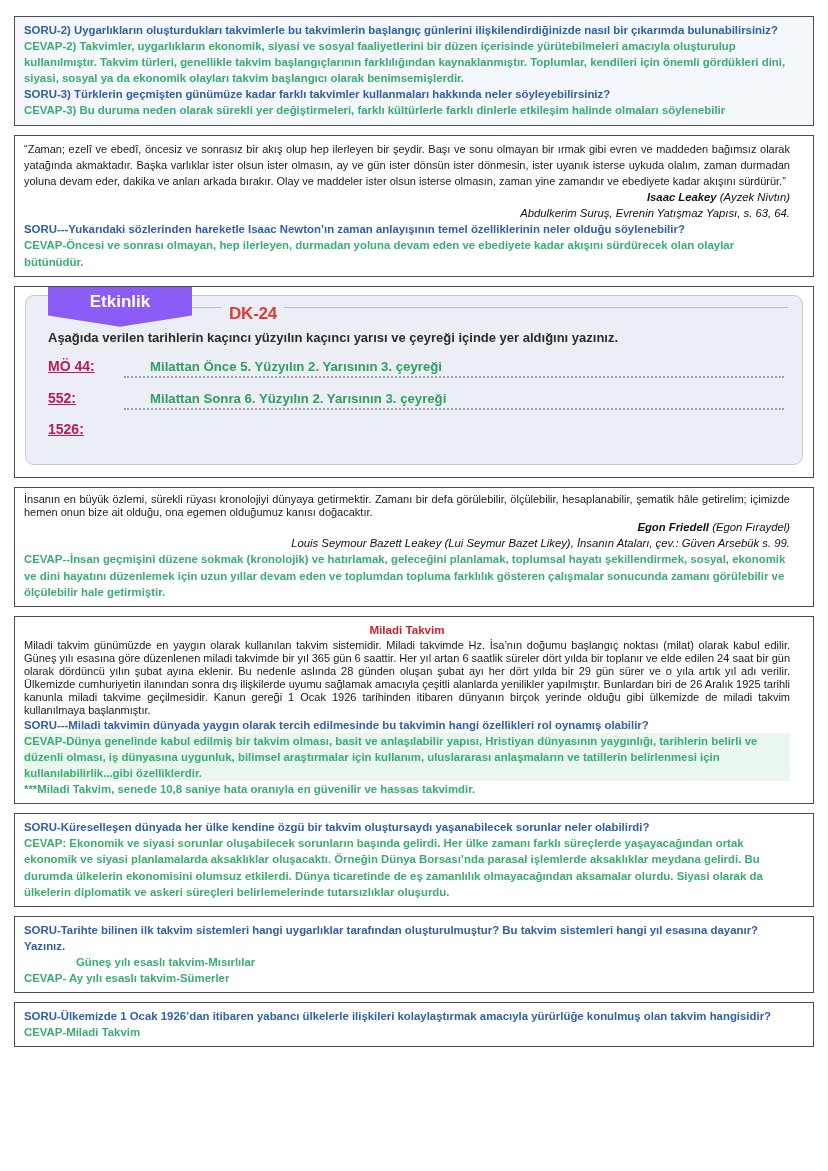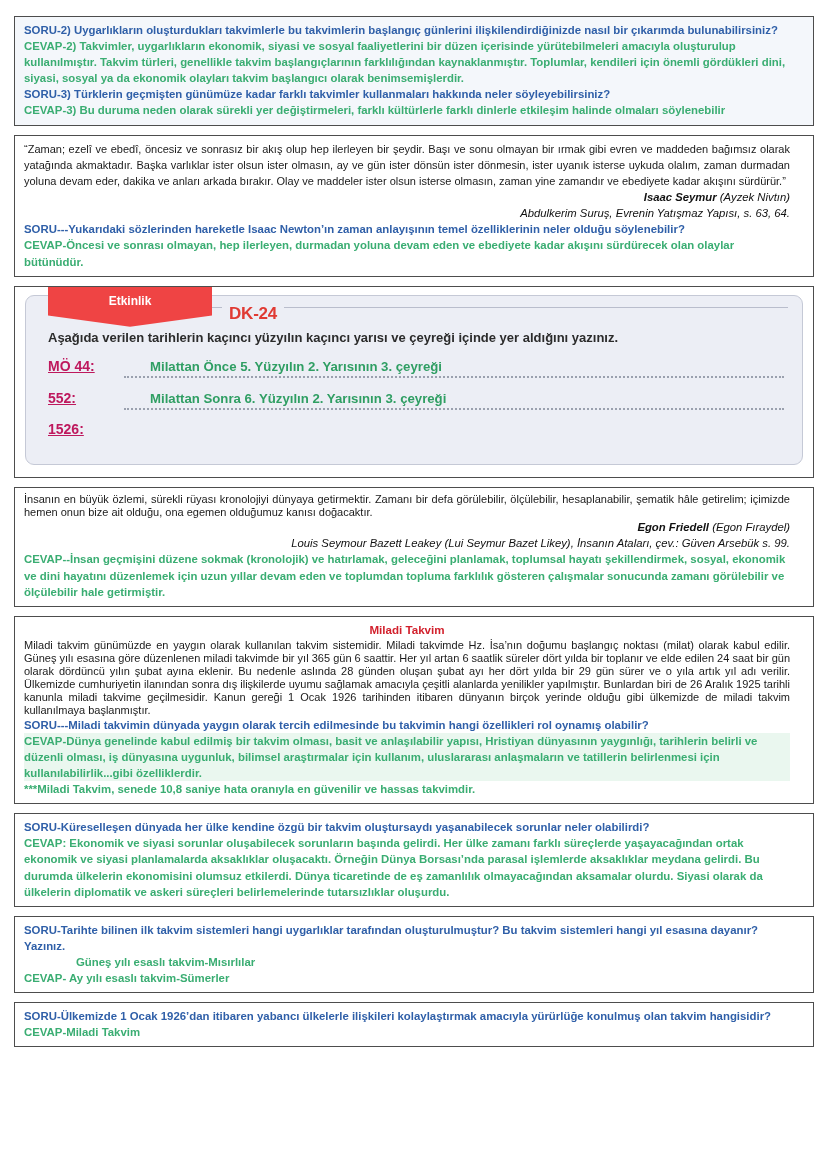--- a/index.html
+++ b/index.html
@@ -85,26 +85,26 @@
     background: #eceef5;
     border: 1px solid #c5c9d6;
     border-radius: 9px;
     padding: 30px 18px 16px 22px;
     min-height: 150px;
   }
   .ribbon {
     position: absolute;
     top: -9px;
     left: 22px;
-    width: 164px;
+    width: 144px;
     height: 40px;
-    background: #ef4444;
+    background: #8b5cf6;
     color: #ffffff;
     font-weight: bold;
-    font-size: 12px;
+    font-size: 17px;
     text-align: center;
     line-height: 29px;
     clip-path: polygon(0 0, 100% 0, 100% 72%, 50% 100%, 0 72%);
   }
   .dk-rule {
     position: absolute;
     top: 11px;
     left: 166px;
     right: 14px;
     height: 1px;
@@ -163,21 +163,21 @@
   <section class="box tint-blue">
     <div class="q">SORU-2) Uygarlıkların oluşturdukları takvimlerle bu takvimlerin başlangıç günlerini ilişkilendirdiğinizde nasıl bir çıkarımda bulunabilirsiniz?</div>
     <div class="a">CEVAP-2) Takvimler, uygarlıkların ekonomik, siyasi ve sosyal faaliyetlerini bir düzen içerisinde yürütebilmeleri amacıyla oluşturulup kullanılmıştır. Takvim türleri, genellikle takvim başlangıçlarının farklılığından kaynaklanmıştır. Toplumlar, kendileri için önemli gördükleri dini, siyasi, sosyal ya da ekonomik olayları takvim başlangıcı olarak benimsemişlerdir.</div>
     <div class="q">SORU-3) Türklerin geçmişten günümüze kadar farklı takvimler kullanmaları hakkında neler söyleyebilirsiniz?</div>
     <div class="a">CEVAP-3) Bu duruma neden olarak sürekli yer değiştirmeleri, farklı kültürlerle farklı dinlerle etkileşim halinde olmaları söylenebilir</div>
   </section>
 
   <section class="box">
     <div class="quote-text">“Zaman; ezelî ve ebedî, öncesiz ve sonrasız bir akış olup hep ilerleyen bir şeydir. Başı ve sonu olmayan bir ırmak gibi evren ve maddeden bağımsız olarak yatağında akmaktadır. Başka varlıklar ister olsun ister olmasın, ay ve gün ister dönsün ister dönmesin, ister uyanık isterse uykuda olalım, zaman durmadan yoluna devam eder, dakika ve anları arkada bırakır. Olay ve maddeler ister olsun isterse olmasın, zaman yine zamandır ve ebediyete kadar akışını sürdürür.”</div>
     <div class="attrib">
-      <span class="strong">Isaac Seymur</span><span> (Ayzek Nivtın)</span>
+      <span class="strong">Isaac Leakey</span><span> (Ayzek Nivtın)</span>
     </div>
     <div class="attrib">Abdulkerim Suruş, Evrenin Yatışmaz Yapısı, s. 63, 64.</div>
     <div class="q">SORU---Yukarıdaki sözlerinden hareketle Isaac Newton’ın zaman anlayışının temel özelliklerinin neler olduğu söylenebilir?</div>
     <div class="a">CEVAP-Öncesi ve sonrası olmayan, hep ilerleyen, durmadan yoluna devam eden ve ebediyete kadar akışını sürdürecek olan olaylar bütünüdür.</div>
   </section>
 
   <section class="activity-outer">
     <div class="activity-inner">
       <div class="dk-rule"></div>
       <div class="ribbon">Etkinlik</div>

